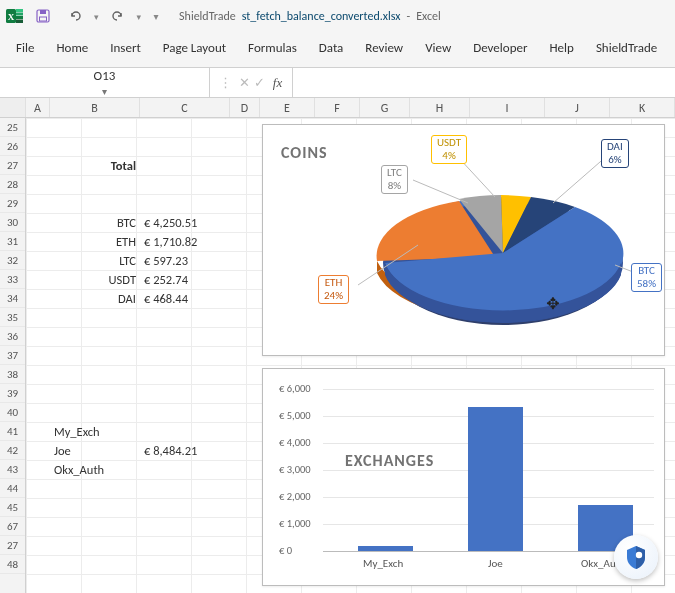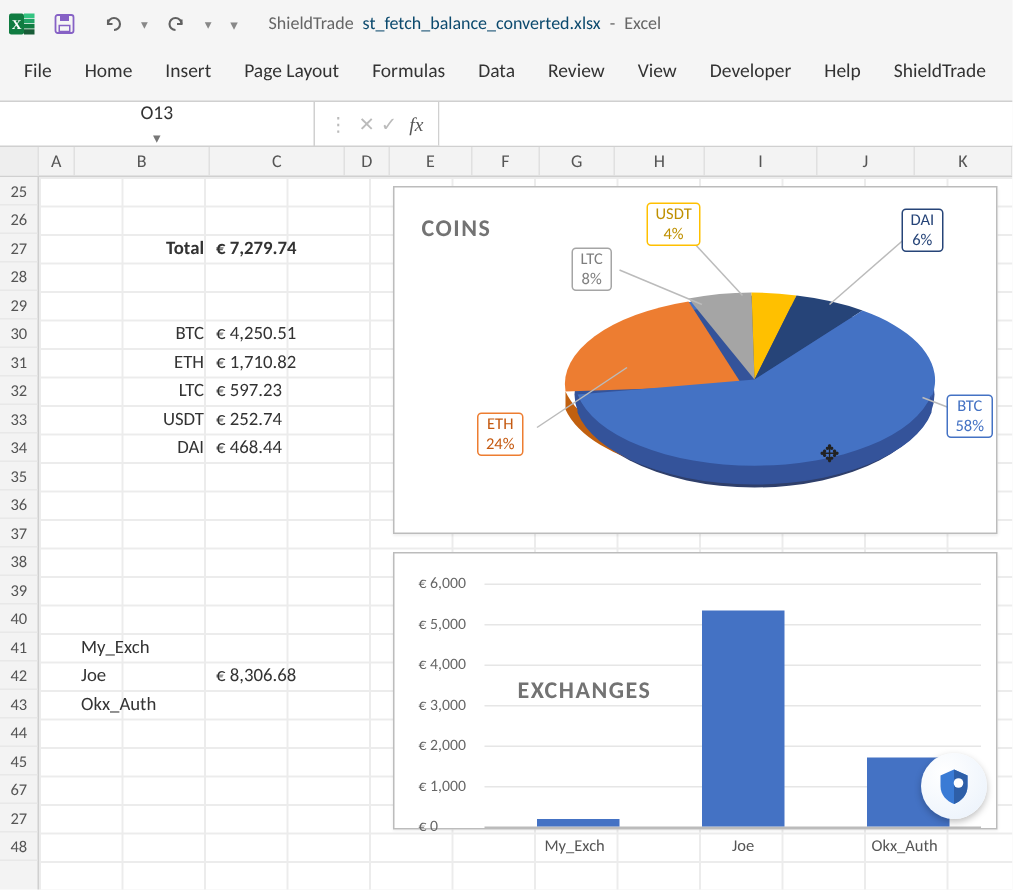--- a/index.html
+++ b/index.html
@@ -255,36 +255,35 @@
       <div class="rh">43</div>
       <div class="rh">44</div>
       <div class="rh">45</div>
       <div class="rh">67</div>
       <div class="rh">27</div>
       <div class="rh">48</div>
     </div>
   <div class="gridlines"></div>
 
   <div class="cell right bold" style="top:58px;left:50px;width:90px">Total</div>
-  <div class="cell bold" style="top:58px;left:140px;width:90px">€  7,279.74</div>
 
   <div class="cell right" style="top:115px;left:50px;width:90px">BTC</div>
   <div class="cell" style="top:115px;left:140px;width:90px">€   4,250.51</div>
   <div class="cell right" style="top:134px;left:50px;width:90px">ETH</div>
   <div class="cell" style="top:134px;left:140px;width:90px">€   1,710.82</div>
   <div class="cell right" style="top:153px;left:50px;width:90px">LTC</div>
   <div class="cell" style="top:153px;left:140px;width:90px">€      597.23</div>
   <div class="cell right" style="top:172px;left:50px;width:90px">USDT</div>
   <div class="cell" style="top:172px;left:140px;width:90px">€      252.74</div>
   <div class="cell right" style="top:191px;left:50px;width:90px">DAI</div>
   <div class="cell" style="top:191px;left:140px;width:90px">€      468.44</div>
 
   <div class="cell" style="top:324px;left:50px;width:90px">My_Exch</div>
   <div class="cell" style="top:343px;left:50px;width:90px">Joe</div>
-  <div class="cell" style="top:343px;left:140px;width:90px">€   8,306.68</div>
+  <div class="cell" style="top:343px;left:140px;width:90px">€   8,484.21</div>
   <div class="cell" style="top:362px;left:50px;width:90px">Okx_Auth</div>
 
   <div class="chartbox" style="top:26px;left:262px;width:403px;height:232px">
     <div class="chart-title" style="position:absolute;top:18px;left:18px">COINS</div>
 
     <svg viewBox="0 0 400 230" width="400" height="230" style="position:absolute;top:0;left:0">
 
       <g transform="translate(240,130)">
         <ellipse cx="0" cy="8" rx="118" ry="62" fill="#2f3f6b"></ellipse>
 
@@ -323,21 +322,21 @@
     </svg>
 
     <div class="pie-callout" style="top:10px;left:168px;border-color:#ffc000;color:#bf9000">USDT<br>4%</div>
     <div class="pie-callout" style="top:40px;left:118px;border-color:#a5a5a5;color:#7f7f7f">LTC<br>8%</div>
     <div class="pie-callout" style="top:150px;left:55px;border-color:#ed7d31;color:#c55a11">ETH<br>24%</div>
     <div class="pie-callout" style="top:14px;left:338px;border-color:#264478;color:#264478">DAI<br>6%</div>
     <div class="pie-callout" style="top:138px;left:368px;border-color:#4472c4;color:#4472c4">BTC<br>58%</div>
     <span class="cursor-move" style="top:178px;left:290px">✥</span>
   </div>
 
-  <div class="chartbox" style="top:270px;left:262px;width:403px;height:185px">
+  <div class="chartbox" style="top:270px;left:262px;width:403px;height:218px">
 
     <div class="grid-h" style="top:20px"></div>
     <div class="grid-h" style="top:47px"></div>
     <div class="grid-h" style="top:74px"></div>
     <div class="grid-h" style="top:101px"></div>
     <div class="grid-h" style="top:128px"></div>
     <div class="grid-h" style="top:155px"></div>
     <div class="grid-h" style="top:182px;border-top-color:#bbb"></div>
 
     <div class="bar-axis-label" style="top:13px;left:16px">€ 6,000</div>

